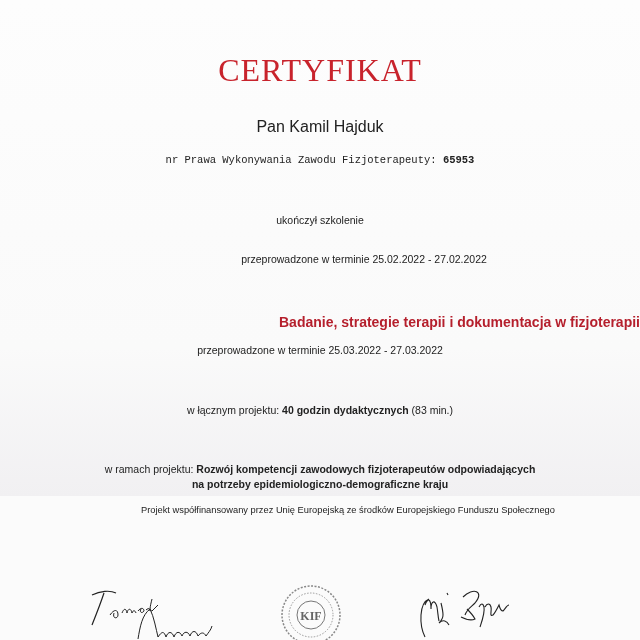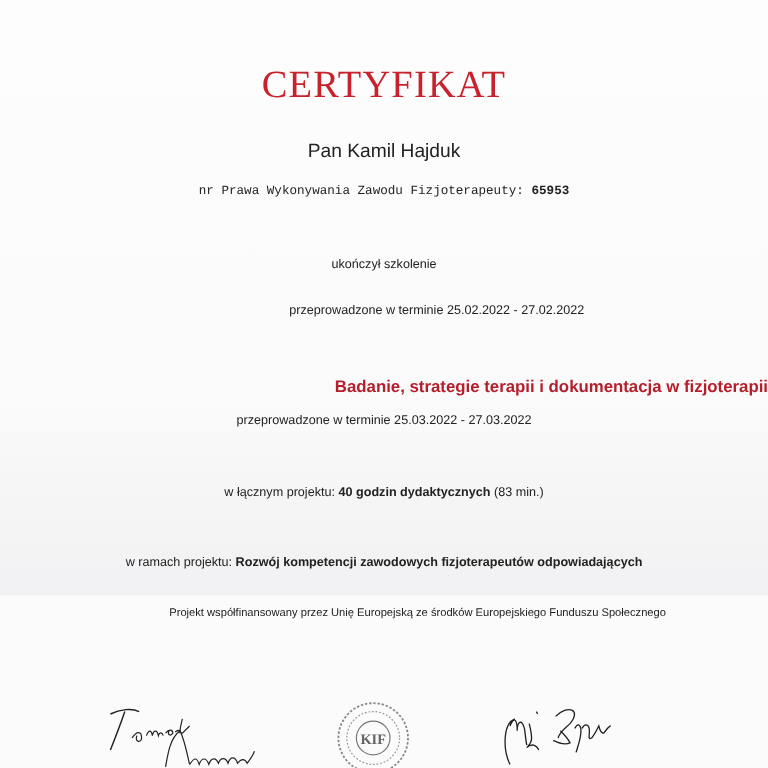--- a/index.html
+++ b/index.html
@@ -62,20 +62,23 @@
     <span>w łącznym projektu:</span>
     <b>40 godzin dydaktycznych</b>
     <span>(83 min.)</span>
   </div>
 
   <div class="center project">
     <div>
       <span>w ramach projektu:</span>
       <b>Rozwój kompetencji zawodowych fizjoterapeutów odpowiadających</b>
     </div>
+    <div>
+      <b>na potrzeby epidemiologiczno-demograficzne kraju</b>
+    </div>
   </div>
 
 
   <div class="center funding">Projekt współfinansowany przez Unię Europejską ze środków Europejskiego Funduszu Społecznego</div>
 
   <svg class="sig" style="left:80px;top:585px;" width="160" height="55" viewBox="0 0 160 55">
     <path d="M12 10 C 20 6, 30 5, 36 8 M24 8 C 20 20, 16 30, 12 40" stroke="#222" stroke-width="1.2" fill="none"></path>
     <path d="M30 30 c4 -6 8 -6 8 0 c0 4 -6 4 -4 -2 M42 28 c2 -5 4 -5 5 0 c1 -5 4 -5 5 0 c1 -3 3 -3 4 0 M58 26 c3 -4 6 -3 6 0 c-2 3 -5 1 -3 -2 M66 25 c2 -2 5 -2 3 1 M72 14 c-2 8 -3 12 0 12 c2 -2 4 -4 6 -6" stroke="#222" stroke-width="1" fill="none"></path>
     <path d="M58 54 C 60 42, 62 30, 70 24 C 74 32, 76 44, 78 52" stroke="#222" stroke-width="1" fill="none"></path>
     <path d="M78 52 c4 -6 6 -6 8 0 c2 -6 6 -6 8 0 c2 -6 6 -6 8 -1 c2 -5 6 -5 8 0 c2 -6 6 -6 8 0 c3 -4 6 -4 8 0 c2 -3 5 -6 6 -10" stroke="#222" stroke-width="1" fill="none"></path>

